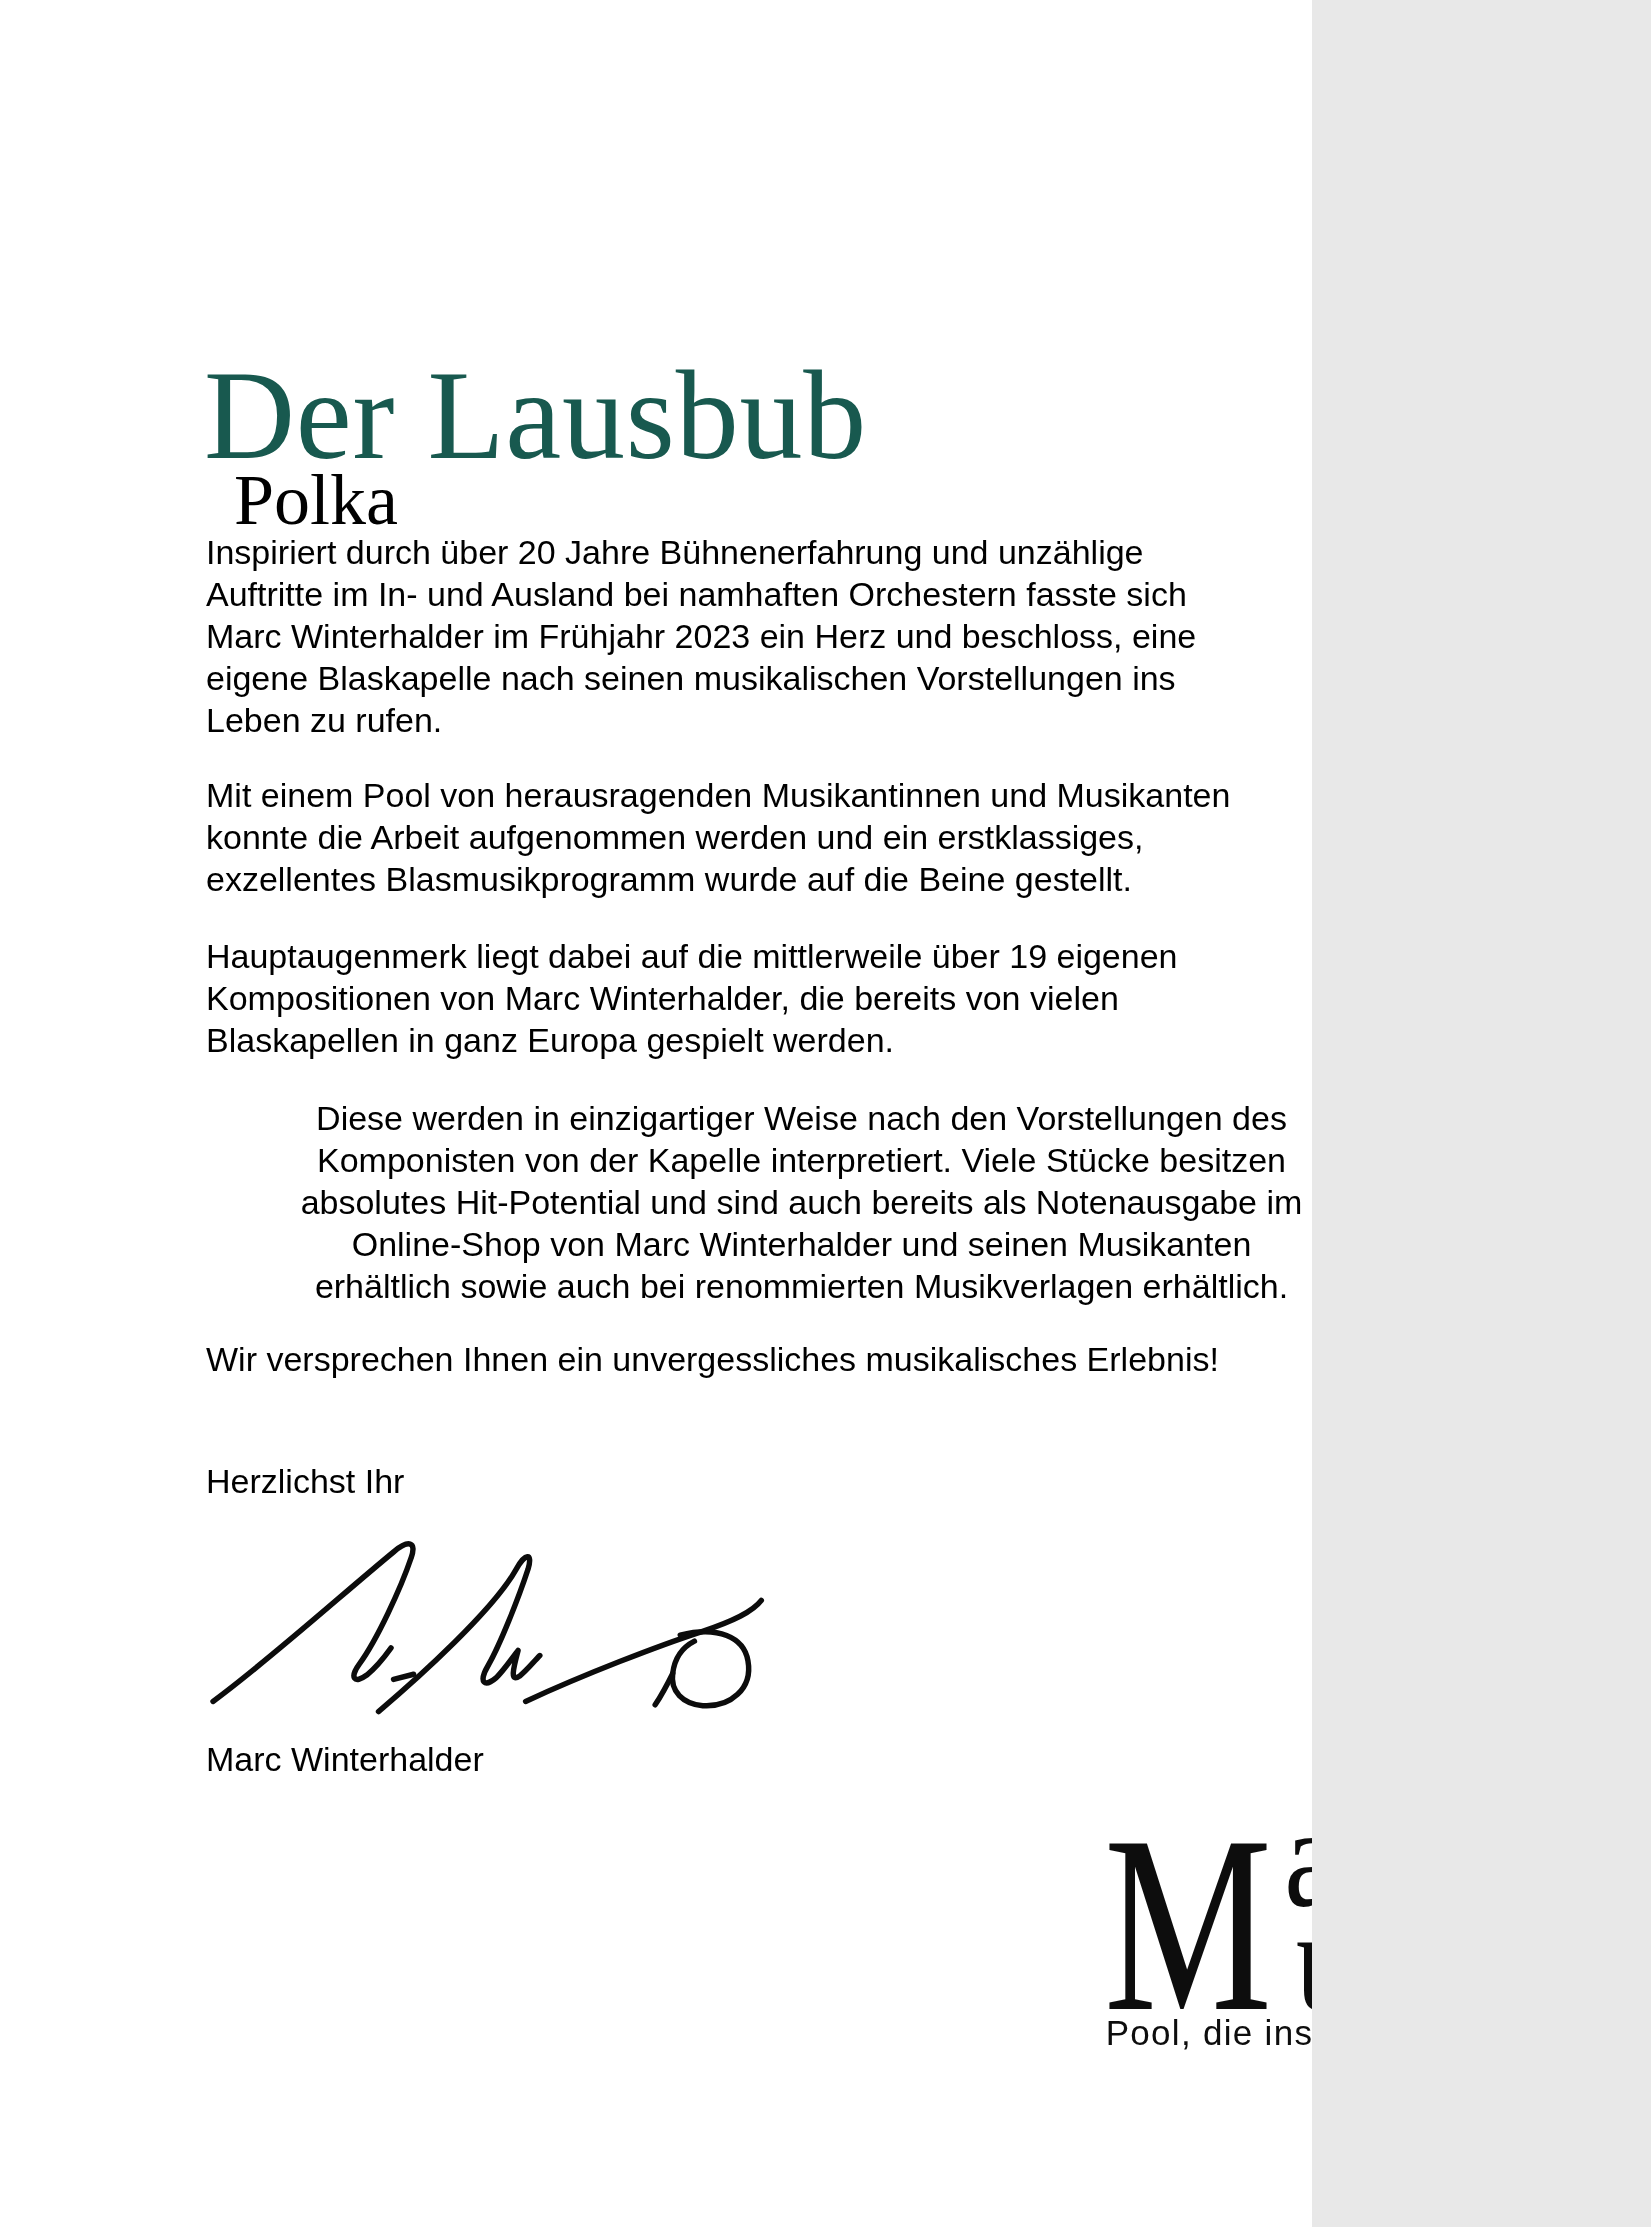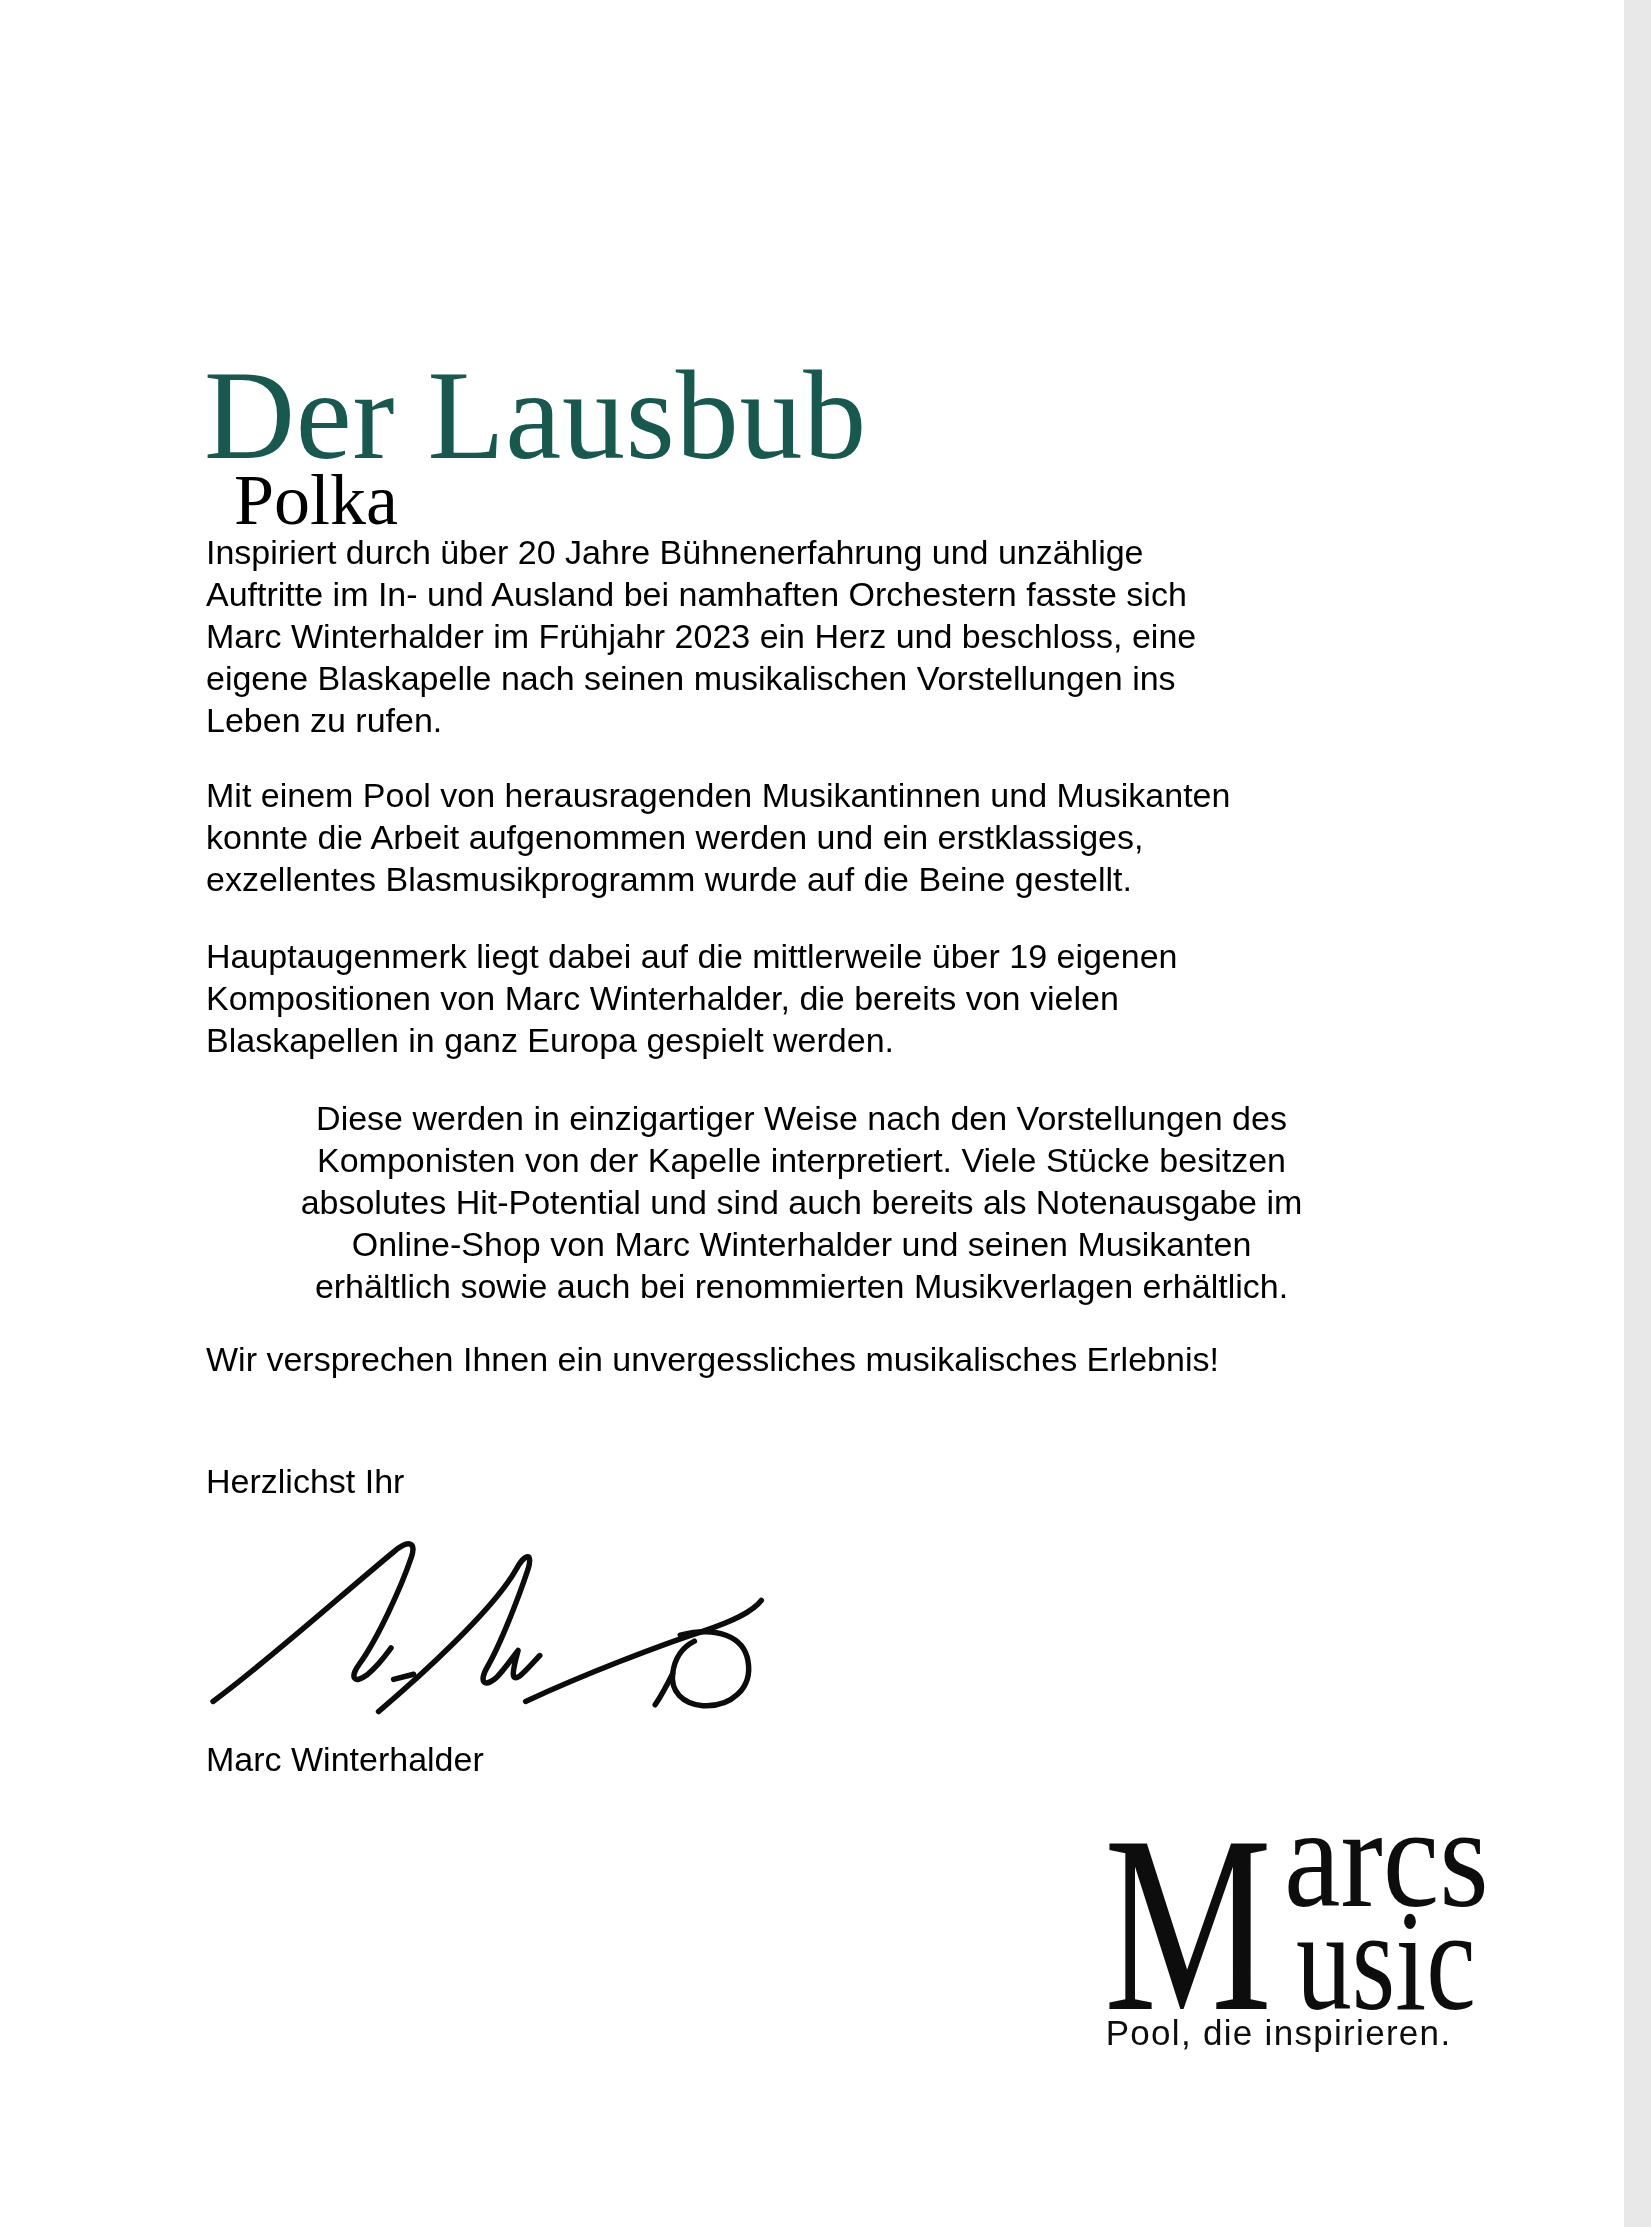--- a/index.html
+++ b/index.html
@@ -1,18 +1,18 @@
 <!DOCTYPE html>
 <html style="font-size:13.4px"><head>
 <meta charset="utf-8">
 <style>
   html,body{margin:0;padding:0;background:#e8e8e8;}
   #page{
     position:relative;
-    width:1624px;height:2227px;
+    width:1312px;height:2227px;
     background:#ffffff;
     overflow:hidden;
     font-family:"Liberation Sans",sans-serif;
     color:#111111;
   }
   .abs{position:absolute;}
   
   .doc-title{
     left:204px;top:269px;
     font-family:"Liberation Serif","DejaVu Serif",serif;

